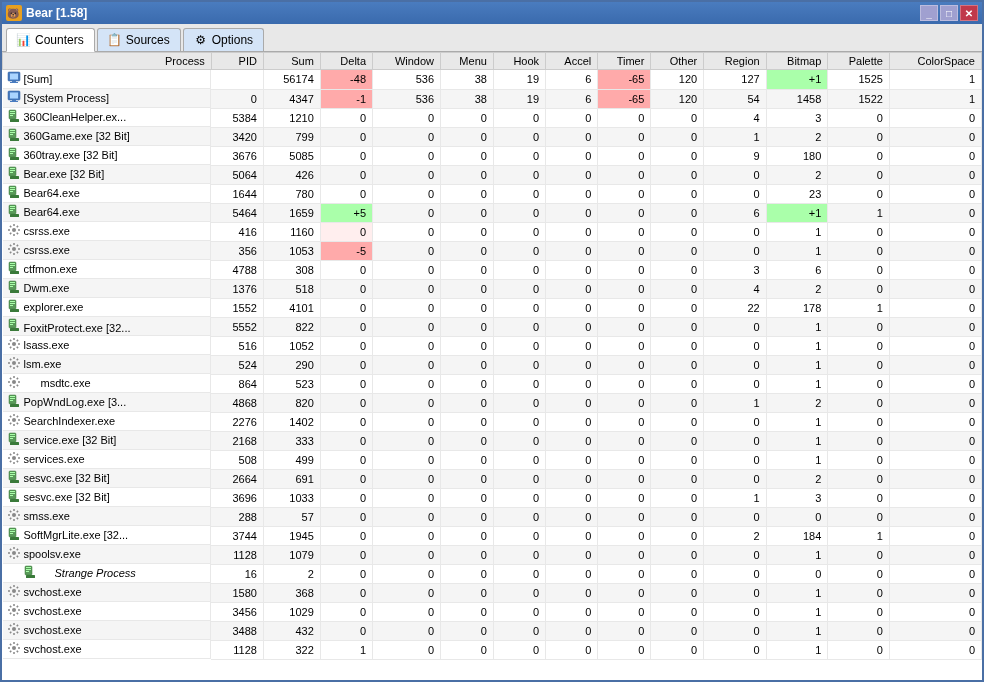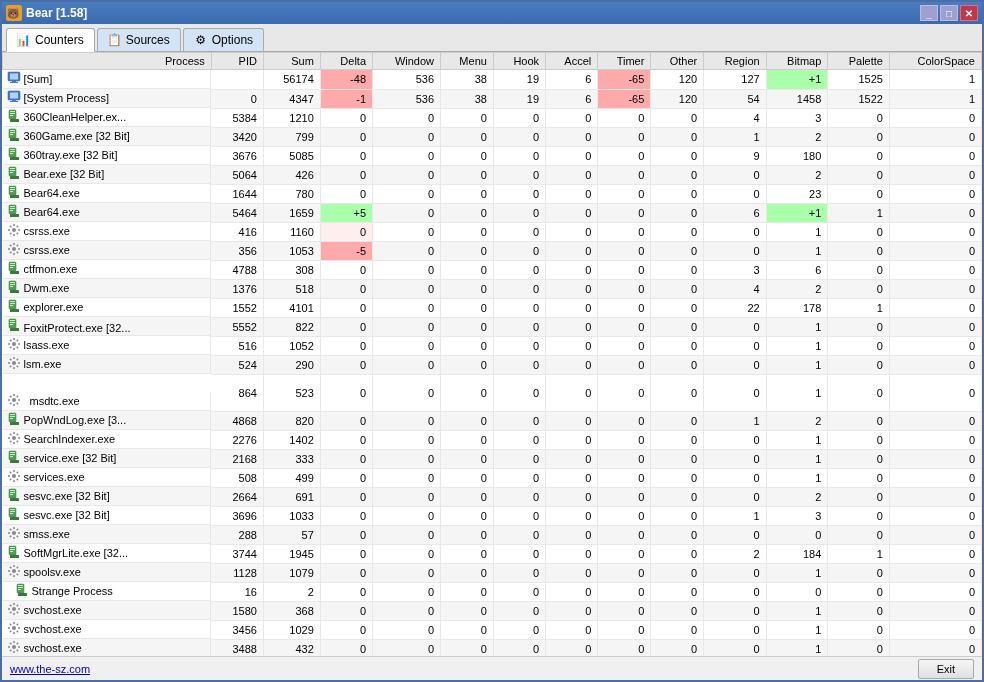--- a/index.html
+++ b/index.html
@@ -609,21 +609,21 @@
               <td>0</td>
               <td>0</td>
               <td>0</td>
               <td>0</td>
               <td>0</td>
               <td>1</td>
               <td>0</td>
               <td>0</td>
             </tr>
             <tr>
-              <td style="text-align: left; display: flex; align-items: center; gap: 9px; padding: 1px 4px; min-height: 16px; margin-top: 18px;">
+              <td style="text-align: left; display: flex; align-items: center; gap: 20px; padding: 1px 4px; min-height: 16px;">
                 <span style="flex-shrink: 0;"><svg width="14" height="14" viewBox="0 0 14 14">
                     <circle cx="7" cy="7" r="2" fill="#888"></circle>
                     <path d="M7 1v2M7 11v2M1 7h2M11 7h2M2.9 2.9l1.4 1.4M9.7 9.7l1.4 1.4M11.1 2.9l-1.4 1.4M4.3 9.7l-1.4 1.4" stroke="#888" stroke-width="1.5" fill="none"></path>
                   </svg></span>
                 <span style="overflow: hidden; text-overflow: ellipsis; max-width: 145px; white-space: nowrap;">msdtc.exe</span>
               </td>
               <td>864</td>
               <td>523</td>
               <td>0</td>
               <td>0</td>
@@ -844,21 +844,21 @@
               <td>0</td>
               <td>0</td>
               <td>0</td>
               <td>0</td>
               <td>0</td>
               <td>1</td>
               <td>0</td>
               <td>0</td>
             </tr>
             <tr>
-              <td style="text-align: left; display: flex; align-items: center; gap: 3px; padding: 1px 12px; min-height: 16px;">
+              <td style="text-align: left; display: flex; align-items: center; gap: 18px; padding: 1px 20px; min-height: 16px; font-style: italic;">
                 <span style="flex-shrink: 0;"><svg width="14" height="14" viewBox="0 0 14 14">
                     <rect x="2" y="1" width="7" height="9" rx="1" fill="#5a9a5a" stroke="#3a7a3a" stroke-width="0.5"></rect>
                     <rect x="3" y="10" width="9" height="3" rx="0.5" fill="#3a7a3a"></rect>
                     <rect x="3" y="2" width="5" height="1" fill="#aaffaa"></rect>
                     <rect x="3" y="4" width="5" height="1" fill="#aaffaa"></rect>
                     <rect x="3" y="6" width="3" height="1" fill="#aaffaa"></rect>
                   </svg></span>
                 <span style="overflow: hidden; text-overflow: ellipsis; max-width: 145px; white-space: nowrap;">Strange Process</span>
               </td>
               <td>16</td>
@@ -961,17 +961,13 @@
               <td>0</td>
               <td>1</td>
               <td>0</td>
               <td>0</td>
             </tr>
           </tbody>
       </table>
     </div>
   </div>
 
-  <div class="statusbar">
-    <a class="status-link">www.the-sz.com</a>
-    <button class="exit-btn">Exit</button>
-  </div>
 </div>
 
 </body></html>

